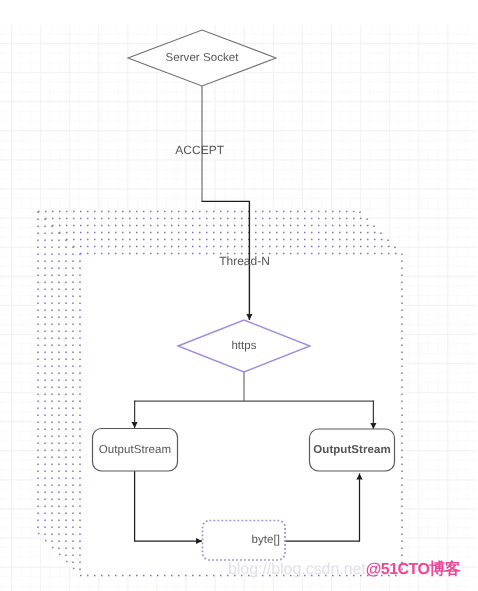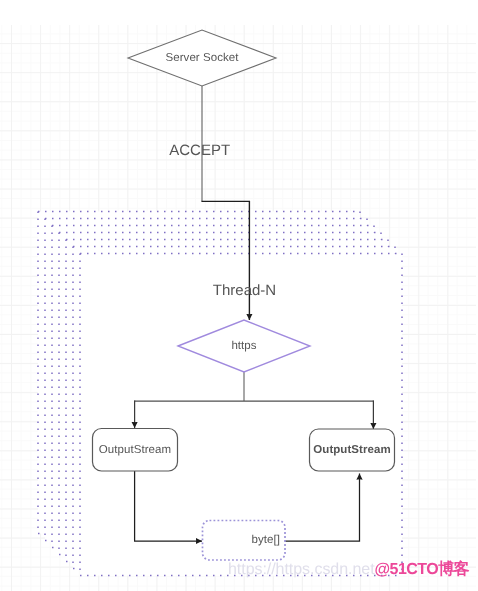--- a/index.html
+++ b/index.html
@@ -8,21 +8,21 @@
             text-rendering:geometricPrecision;}
   body{width:478px;height:591px;overflow:hidden;
        font-family:"Liberation Sans",sans-serif;}
   #canvas{position:relative;width:476px;height:591px;background:#ffffff;overflow:hidden;}
   #grid{position:absolute;left:0;top:25px;width:478px;height:566px;}
   svg.layer{position:absolute;left:0;top:0;width:478px;height:591px;overflow:visible;}
   .nlabel{position:absolute;font-family:"Liberation Sans",sans-serif;
           font-size:11.5px;color:#555555;white-space:nowrap;
           transform:translate(-50%,-50%) translateZ(0);letter-spacing:0.06px;}
   .elabel{position:absolute;font-family:"Liberation Sans",sans-serif;
-          font-size:15px;color:#555555;white-space:nowrap;
+          font-size:12px;color:#555555;white-space:nowrap;
           transform:translate(-50%,-50%) translateZ(0);}
   #wm{position:absolute;font-family:"Liberation Sans",sans-serif;
       white-space:nowrap;line-height:1;transform:translateZ(0);}
   #wm-url{font-size:16px;color:#e0dfeb;letter-spacing:-0.05px;}
   #wm-tag{font-size:16px;color:#ec4899;letter-spacing:-0.55px;font-weight:bold;}
 </style>
 </head>
 <body>
 
 <div id="canvas">
@@ -82,16 +82,16 @@
       <rect x="309.5" y="429" width="85" height="42" rx="9" ry="9" fill="#ffffff" stroke="#595959" stroke-width="1.2"></rect>
       <rect x="202.5" y="520.5" width="82.5" height="39.5" rx="7" ry="7" fill="#ffffff" stroke="#9c93d8" stroke-width="1.7" stroke-dasharray="1.8 2.2" stroke-linecap="butt"></rect>
     </svg>
   <div id="labels">
       <div class="nlabel" style="left: 202px; top: 58px;">Server Socket</div>
       <div class="nlabel" style="left: 244px; top: 346px;">https</div>
       <div class="nlabel" style="left: 135px; top: 449.75px;">OutputStream</div>
       <div class="nlabel" style="left: 352px; top: 450px; font-weight: bold;">OutputStream</div>
       <div class="nlabel" style="left: 243.75px; top: 540.25px; padding-left: 44px;">byte[]</div>
       <div class="elabel" style="left: 199.7px; top: 149.5px;">ACCEPT</div>
-      <div class="elabel" style="left: 244.5px; top: 290px;">Thread-N</div>
+      <div class="elabel" style="left: 244.5px; top: 261px;">Thread-N</div>
     </div>
-  <div id="wm" style="left: 228px; top: 562px;"><span id="wm-url">https://https.csdn.net</span><span id="wm-tag">@51CTO博客</span></div>
+  <div id="wm" style="left: 228px; top: 562px;"><span id="wm-url">blog://blog.csdn.net</span><span id="wm-tag">@51CTO博客</span></div>
 </div>
 
 </body></html>

